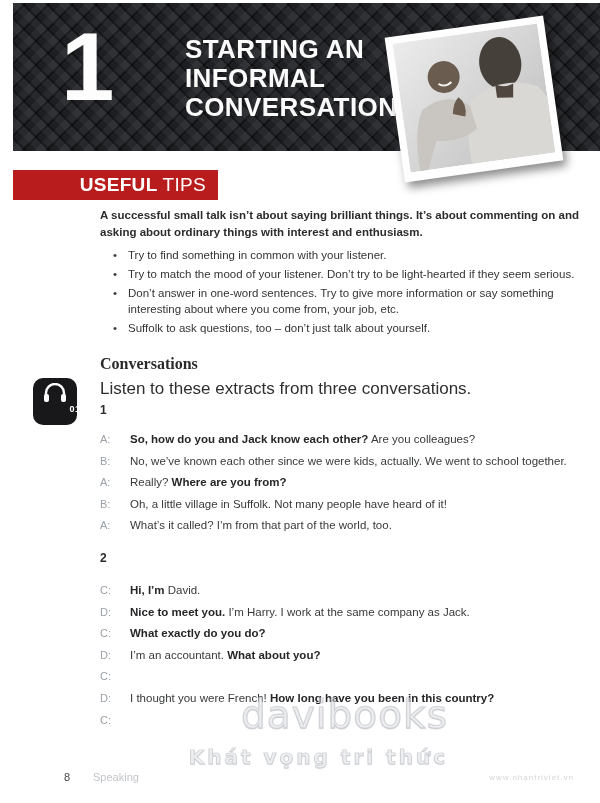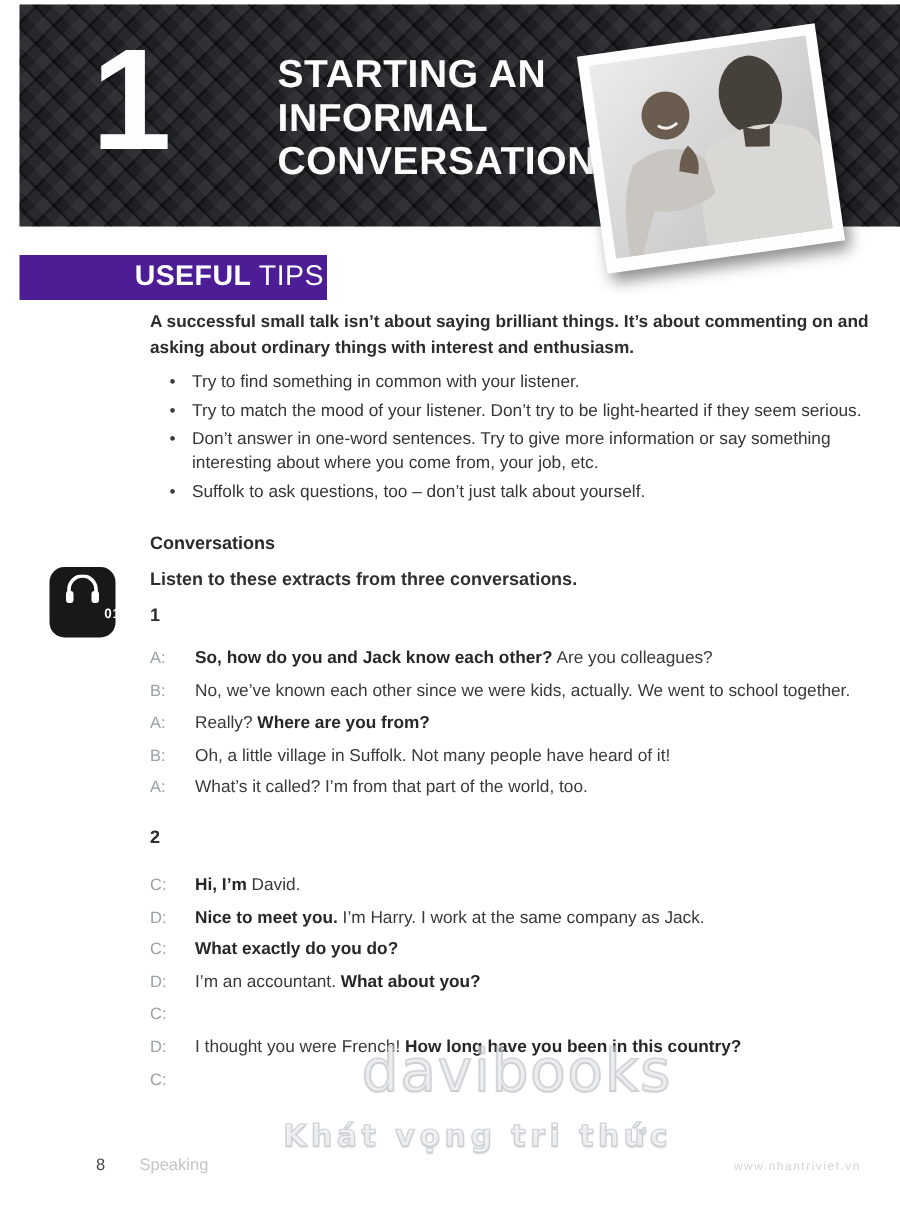--- a/index.html
+++ b/index.html
@@ -33,23 +33,23 @@
     position:absolute;left:394px;top:26px;width:146px;height:130px;
     background:#fefefe;padding:7px 7px 9px 7px;
     transform:rotate(-8deg);
     box-shadow:3px 6px 10px rgba(0,0,0,0.45);
     z-index:3;
   }
   .photo-frame svg{display:block;}
   
   .tips-box{
     position:absolute;left:13px;top:170px;width:205px;height:30px;
-    background:#4c1d95;color:#ffffff;
+    background:#b91c1c;color:#ffffff;
     text-align:right;line-height:30px;
-    padding-right:2px;box-sizing:border-box;
+    padding-right:12px;box-sizing:border-box;
     font-size:19px;letter-spacing:0.3px;
   }
   .tips-box .b{font-weight:700;}
   .tips-box .l{font-weight:400;margin-left:5px;}
   .tips-intro{
     position:absolute;left:100px;top:207px;width:490px;
     font-size:11.5px;font-weight:700;line-height:16.5px;color:#2c2c2e;
   }
   .bullet-list{
     position:absolute;left:113px;top:248px;width:465px;
@@ -66,25 +66,25 @@
     position:absolute;left:33px;top:378px;width:44px;height:47px;
     background:#18181a;border-radius:10px;z-index:2;
     display:flex;flex-direction:column;align-items:center;justify-content:flex-start;
     padding-top:5px;box-sizing:border-box;
   }
   .audio-badge .track{
     color:#ffffff;font-size:9px;font-weight:700;margin-top:1px;letter-spacing:0.5px;padding-left:40px;
   }
   .conv-heading{
     position:absolute;left:100px;top:355px;
-    font-size:12px;font-weight:700;color:#2a2a2c;
+    font-size:16px;font-weight:700;color:#2a2a2c;font-family:Liberation Serif, serif;
   }
   .conv-instruction{
     position:absolute;left:100px;top:379px;
-    font-size:12px;font-weight:700;color:#2f2f31;
+    font-size:17px;font-weight:400;color:#2f2f31;
   }
   .dialogue{position:absolute;left:100px;}
   .dialogue-1{top:403px;}
   .dialogue-2{top:551px;}
   .dlg-number{font-size:12px;font-weight:700;color:#2c2c2e;line-height:14px;margin-bottom:16px;}
   .dialogue-2 .dlg-number{margin-bottom:19px;}
   .dlg-line{display:flex;height:21.6px;align-items:baseline;white-space:nowrap;}
   .dlg-speaker{flex:0 0 30px;width:30px;font-size:11px;color:#9ba1a8;}
   .dlg-text{font-size:11.5px;color:#38393b;}
   .dlg-text .seg-b{font-weight:700;color:#27272a;}

